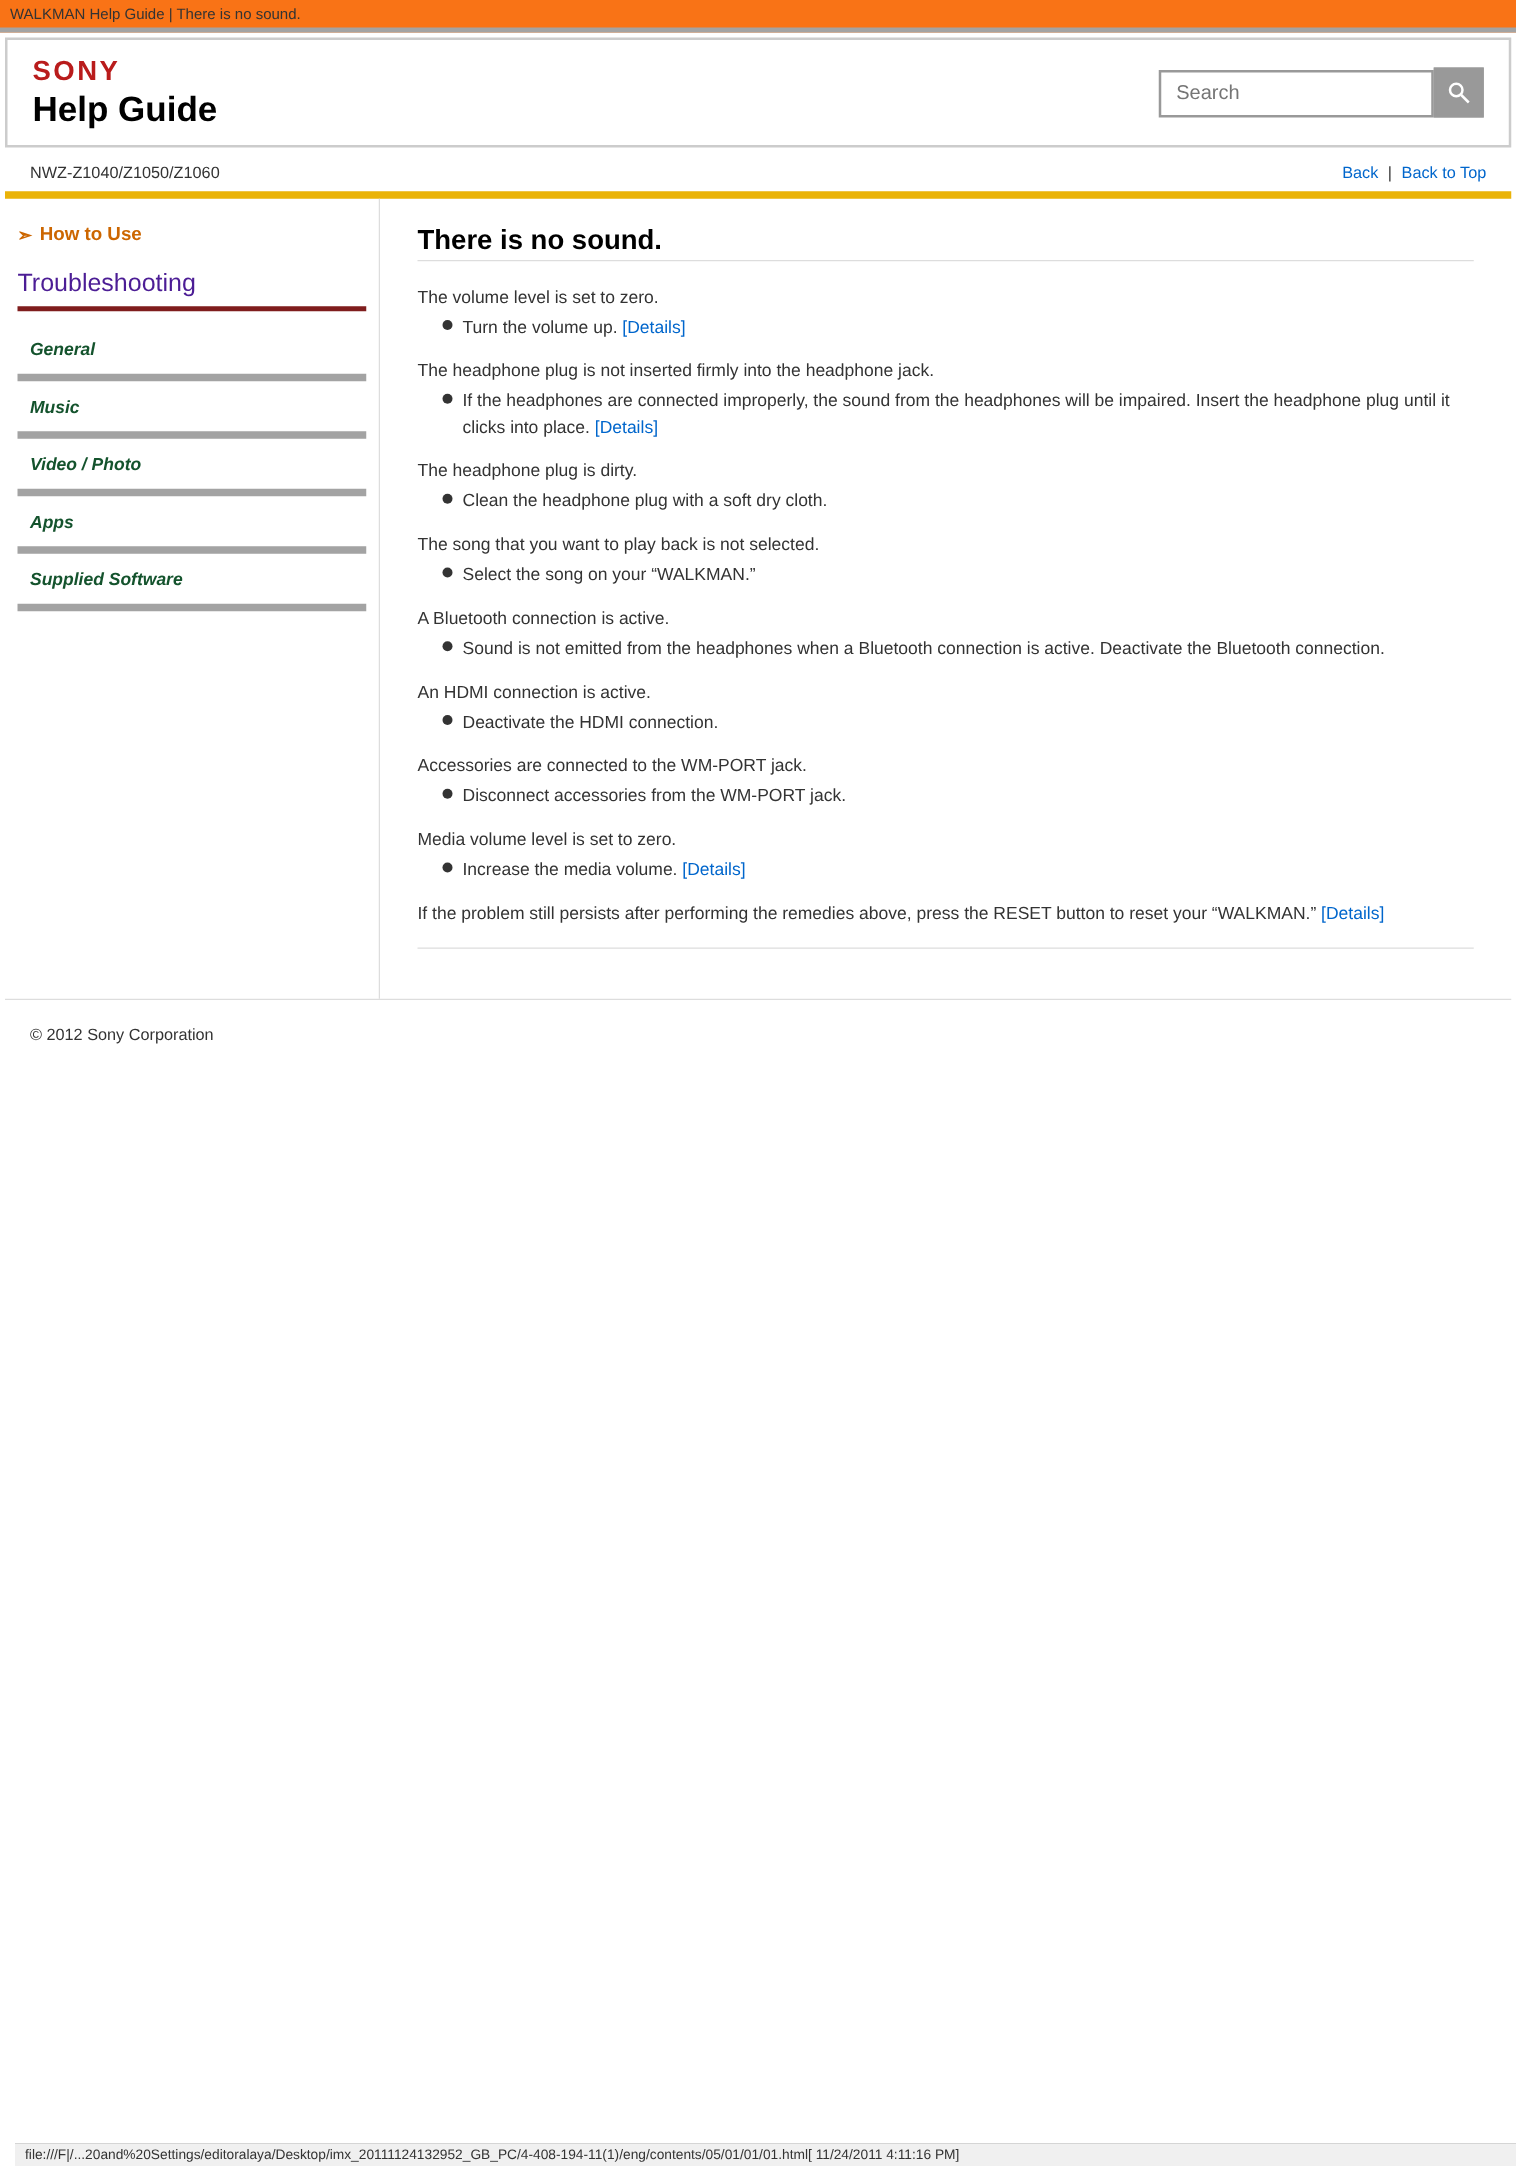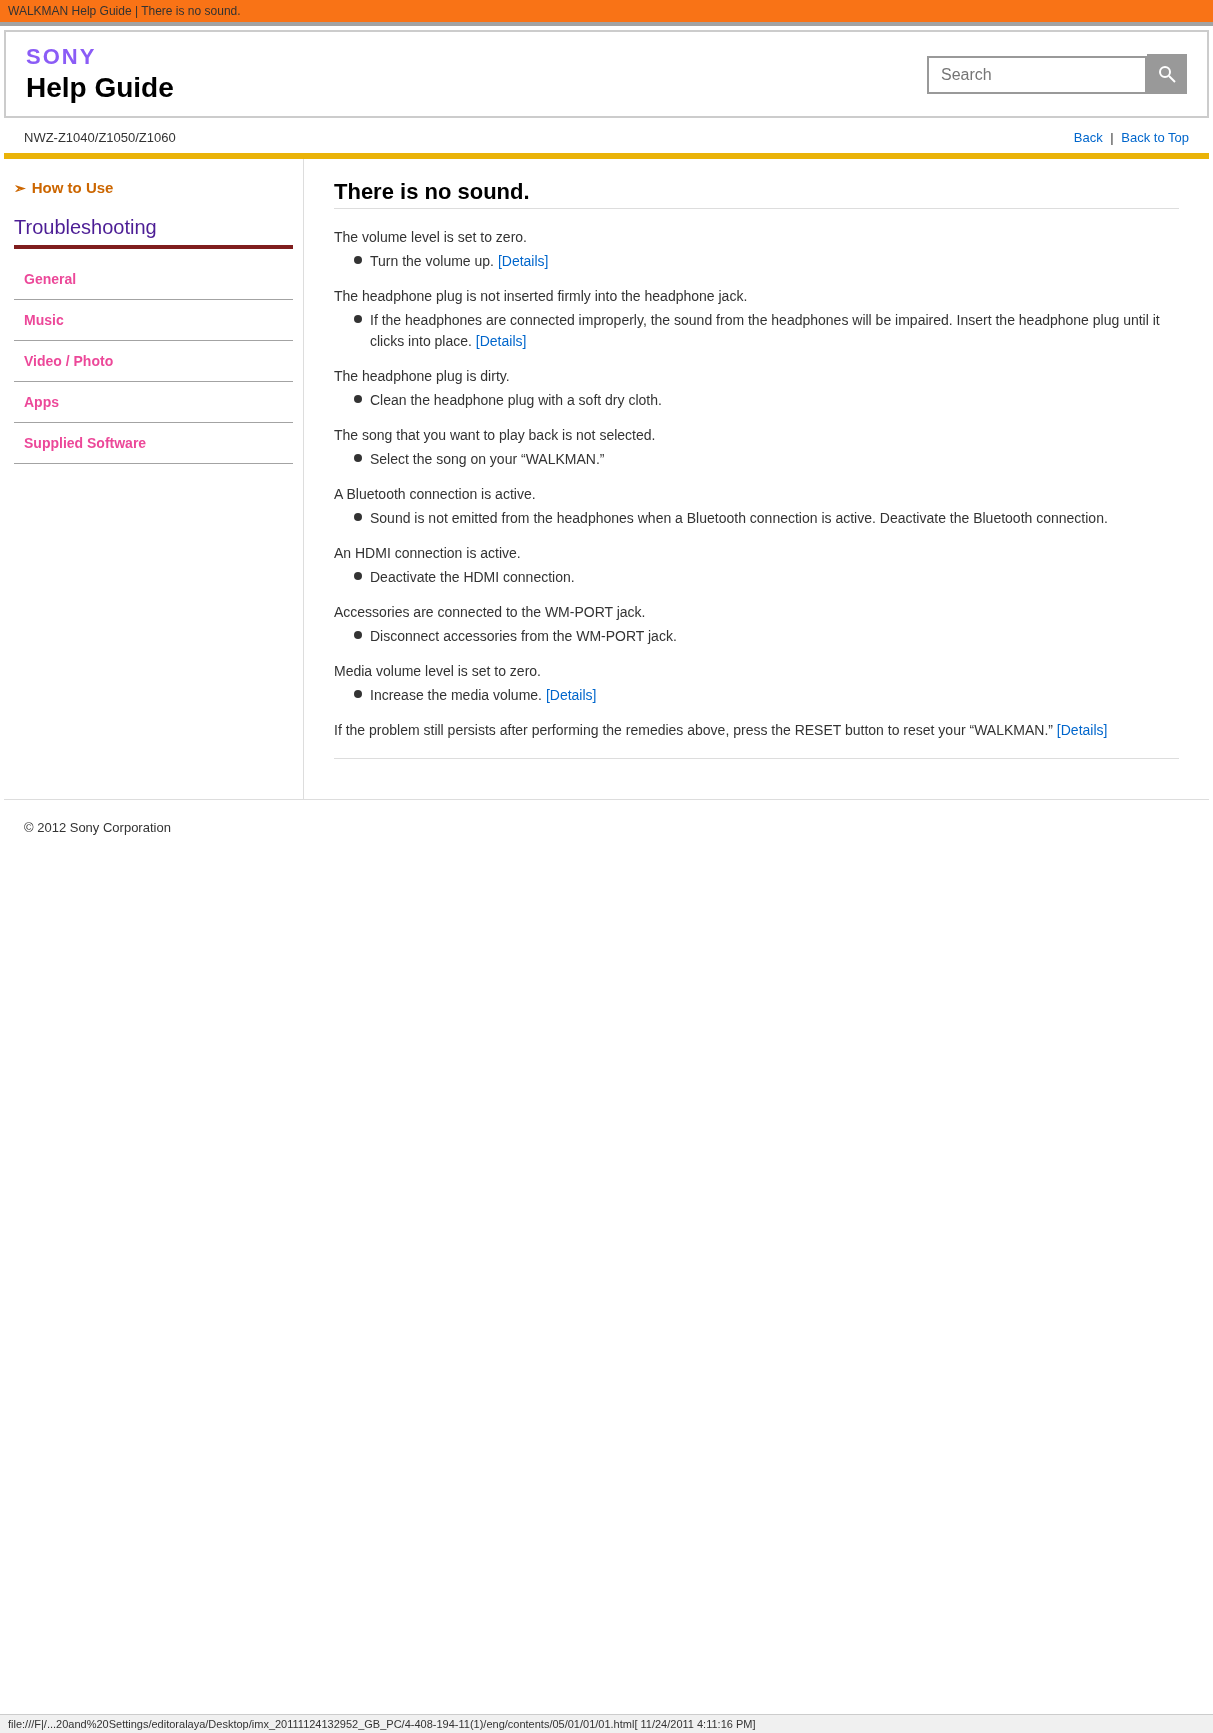--- a/index.html
+++ b/index.html
@@ -23,21 +23,21 @@
       padding: 12px 20px 12px 20px;
       display: flex;
       align-items: center;
       justify-content: space-between;
     }
     .header-left {}
     .sony-logo {
       font-family: Arial, sans-serif;
       font-size: 22px;
       font-weight: bold;
-      color: #8b5cf6;
+      color: #b91c1c;
       letter-spacing: 2px;
       margin-bottom: 2px;
     }
     .help-guide-title {
       font-size: 28px;
       font-weight: bold;
       color: #000;
     }
     .search-area {
       display: flex;
@@ -111,25 +111,26 @@
       font-size: 20px;
       font-weight: normal;
       color: #4c1d95;
       margin-bottom: 10px;
       padding-bottom: 6px;
       border-bottom: 4px solid #7f1d1d;
     }
     .sidebar-item {
       display: block;
       padding: 12px 10px;
-      border-bottom: 1px solid #a3a3a3;
-      font-size: 14px;
-      color: #ec4899;
+      border-bottom: 6px solid #a3a3a3;
+      font-size: 14px;
+      color: #14532d;
       cursor: pointer;
       font-weight: bold;
+      font-style: italic;
     }
     .content-area {
       flex: 1;
       padding: 20px 30px;
     }
     .page-title {
       font-size: 22px;
       font-weight: bold;
       color: #000;
       margin-bottom: 20px;
@@ -182,21 +183,21 @@
       margin: 0 4px;
     }
     .status-bar {
       background: #f0f0f0;
       border-top: 1px solid #ccc;
       padding: 3px 8px;
       font-size: 11px;
       color: #333;
       position: fixed;
       bottom: 0;
-      left: 0;
+      left: 12px;
       right: 0;
     }
   </style>
 </head>
 <body>
 
 <div class="browser-title-bar">
   <span>WALKMAN Help Guide | There is no sound.</span>
 </div>
 

